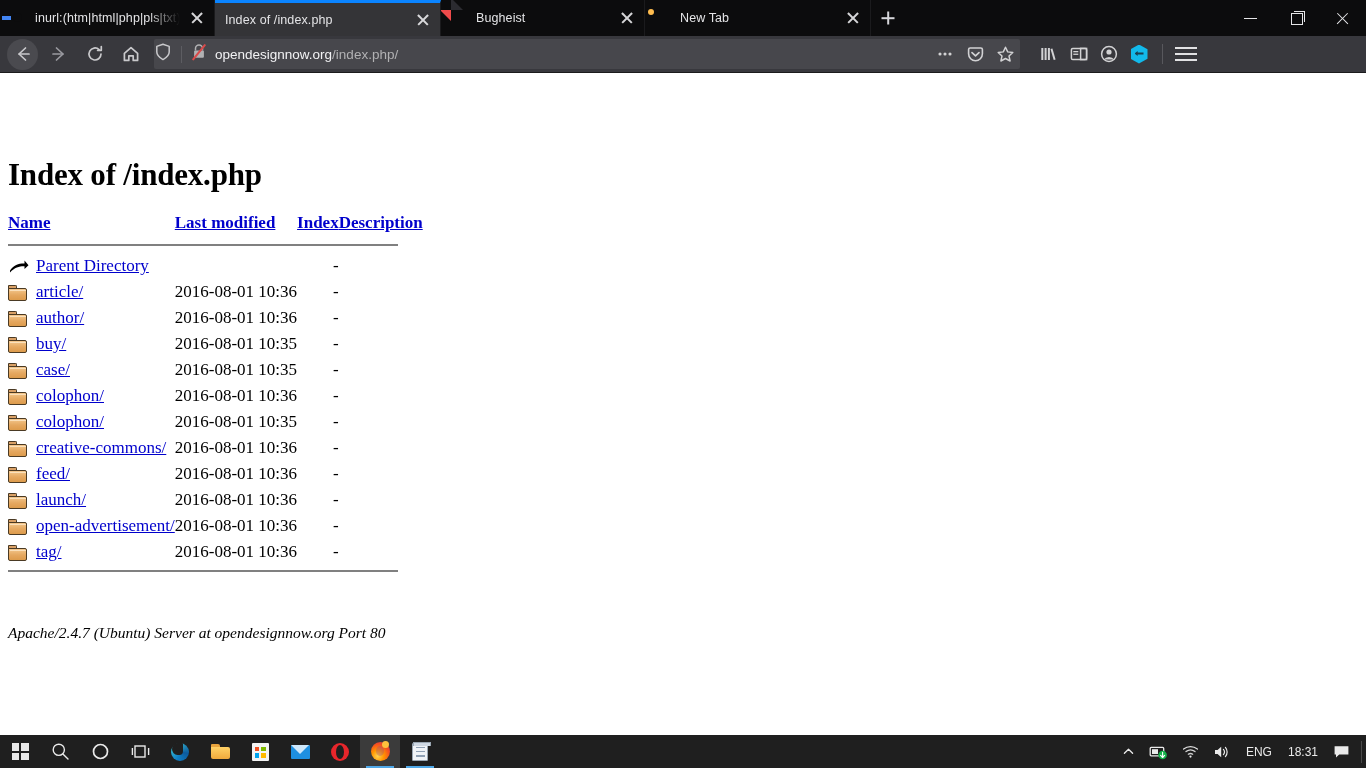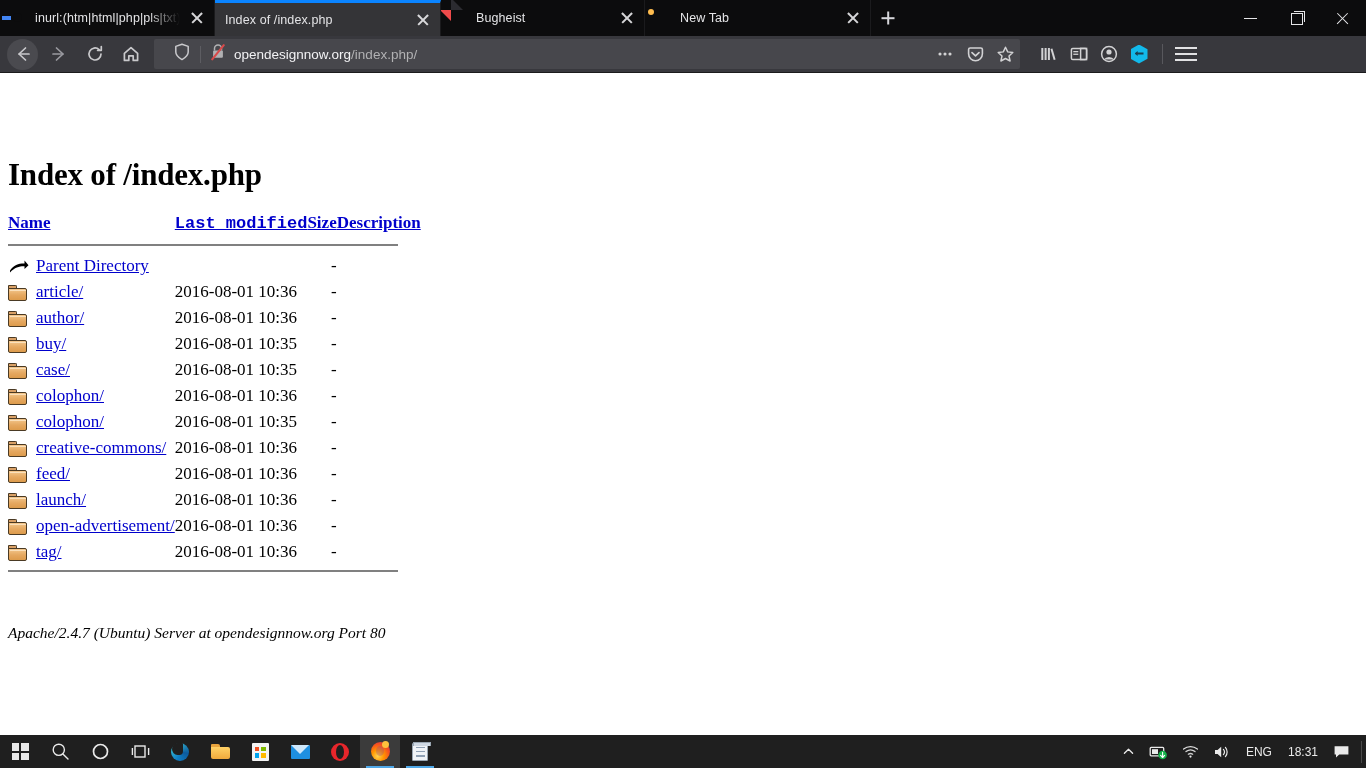--- a/index.html
+++ b/index.html
@@ -184,21 +184,21 @@
   .navbtn svg { position: relative; display: block; margin: 5px auto 0; }
 
   .urlbar {
     flex: 1 1 auto;
     height: 30px;
     background: #47474c;
     border-radius: 2px;
     display: flex; align-items: center;
     margin: 0 8px 0 4px;
     max-width: 866px;
-    padding-left: 20px;
+    padding-left: 1px;
   }
   .url-shield { width: 22px; flex: 0 0 22px; }
   .url-sep {
     width: 1px; height: 17px; background: #5d5d62;
     margin: 0 9px 0 4px; flex: 0 0 1px;
   }
   .url-lock { width: 20px; flex: 0 0 20px; position: relative; }
   .url-text {
     flex: 1 1 auto;
     font-size: 13.5px;
@@ -279,21 +279,21 @@
   table.dirlist td {
     padding: 3px 0;
     white-space: nowrap;
     vertical-align: middle;
   }
   td.c-icon { width: 28px; padding-right: 0; }
   td.c-name { padding-right: 8px; margin-top: 32px; }
   td.c-date { padding-right: 14px; text-align: left; }
   td.c-size { text-align: right; padding-right: 10px; }
   th.h-name { padding-left: 64px; }
-  th.h-date { padding-left: 8px; font-family: Liberation Mono, monospace; }
+  th.h-date { padding-left: 8px; }
   th.h-size { padding-left: 14px; }
   th.h-desc { padding-left: 8px; }
   table.dirlist td a {
     color: #0000cc;
     text-decoration: underline;
   }
   tr.ruleRow td {
     padding: 0;
   }
   .hrule {
@@ -584,21 +584,21 @@
     <table class="dirlist">
       <thead>
         <tr>
           <th class="h-name" colspan="2">
             <a href="#">Name</a>
           </th>
           <th class="h-date">
             <a href="#">Last modified</a>
           </th>
           <th class="h-size">
-            <a href="#">Size</a>
+            <a href="#">Index</a>
           </th>
           <th class="h-desc">
             <a href="#">Description</a>
           </th>
         </tr>
         <tr class="ruleRow">
           <td colspan="5">
             <div class="hrule"></div>
           </td>
         </tr>

